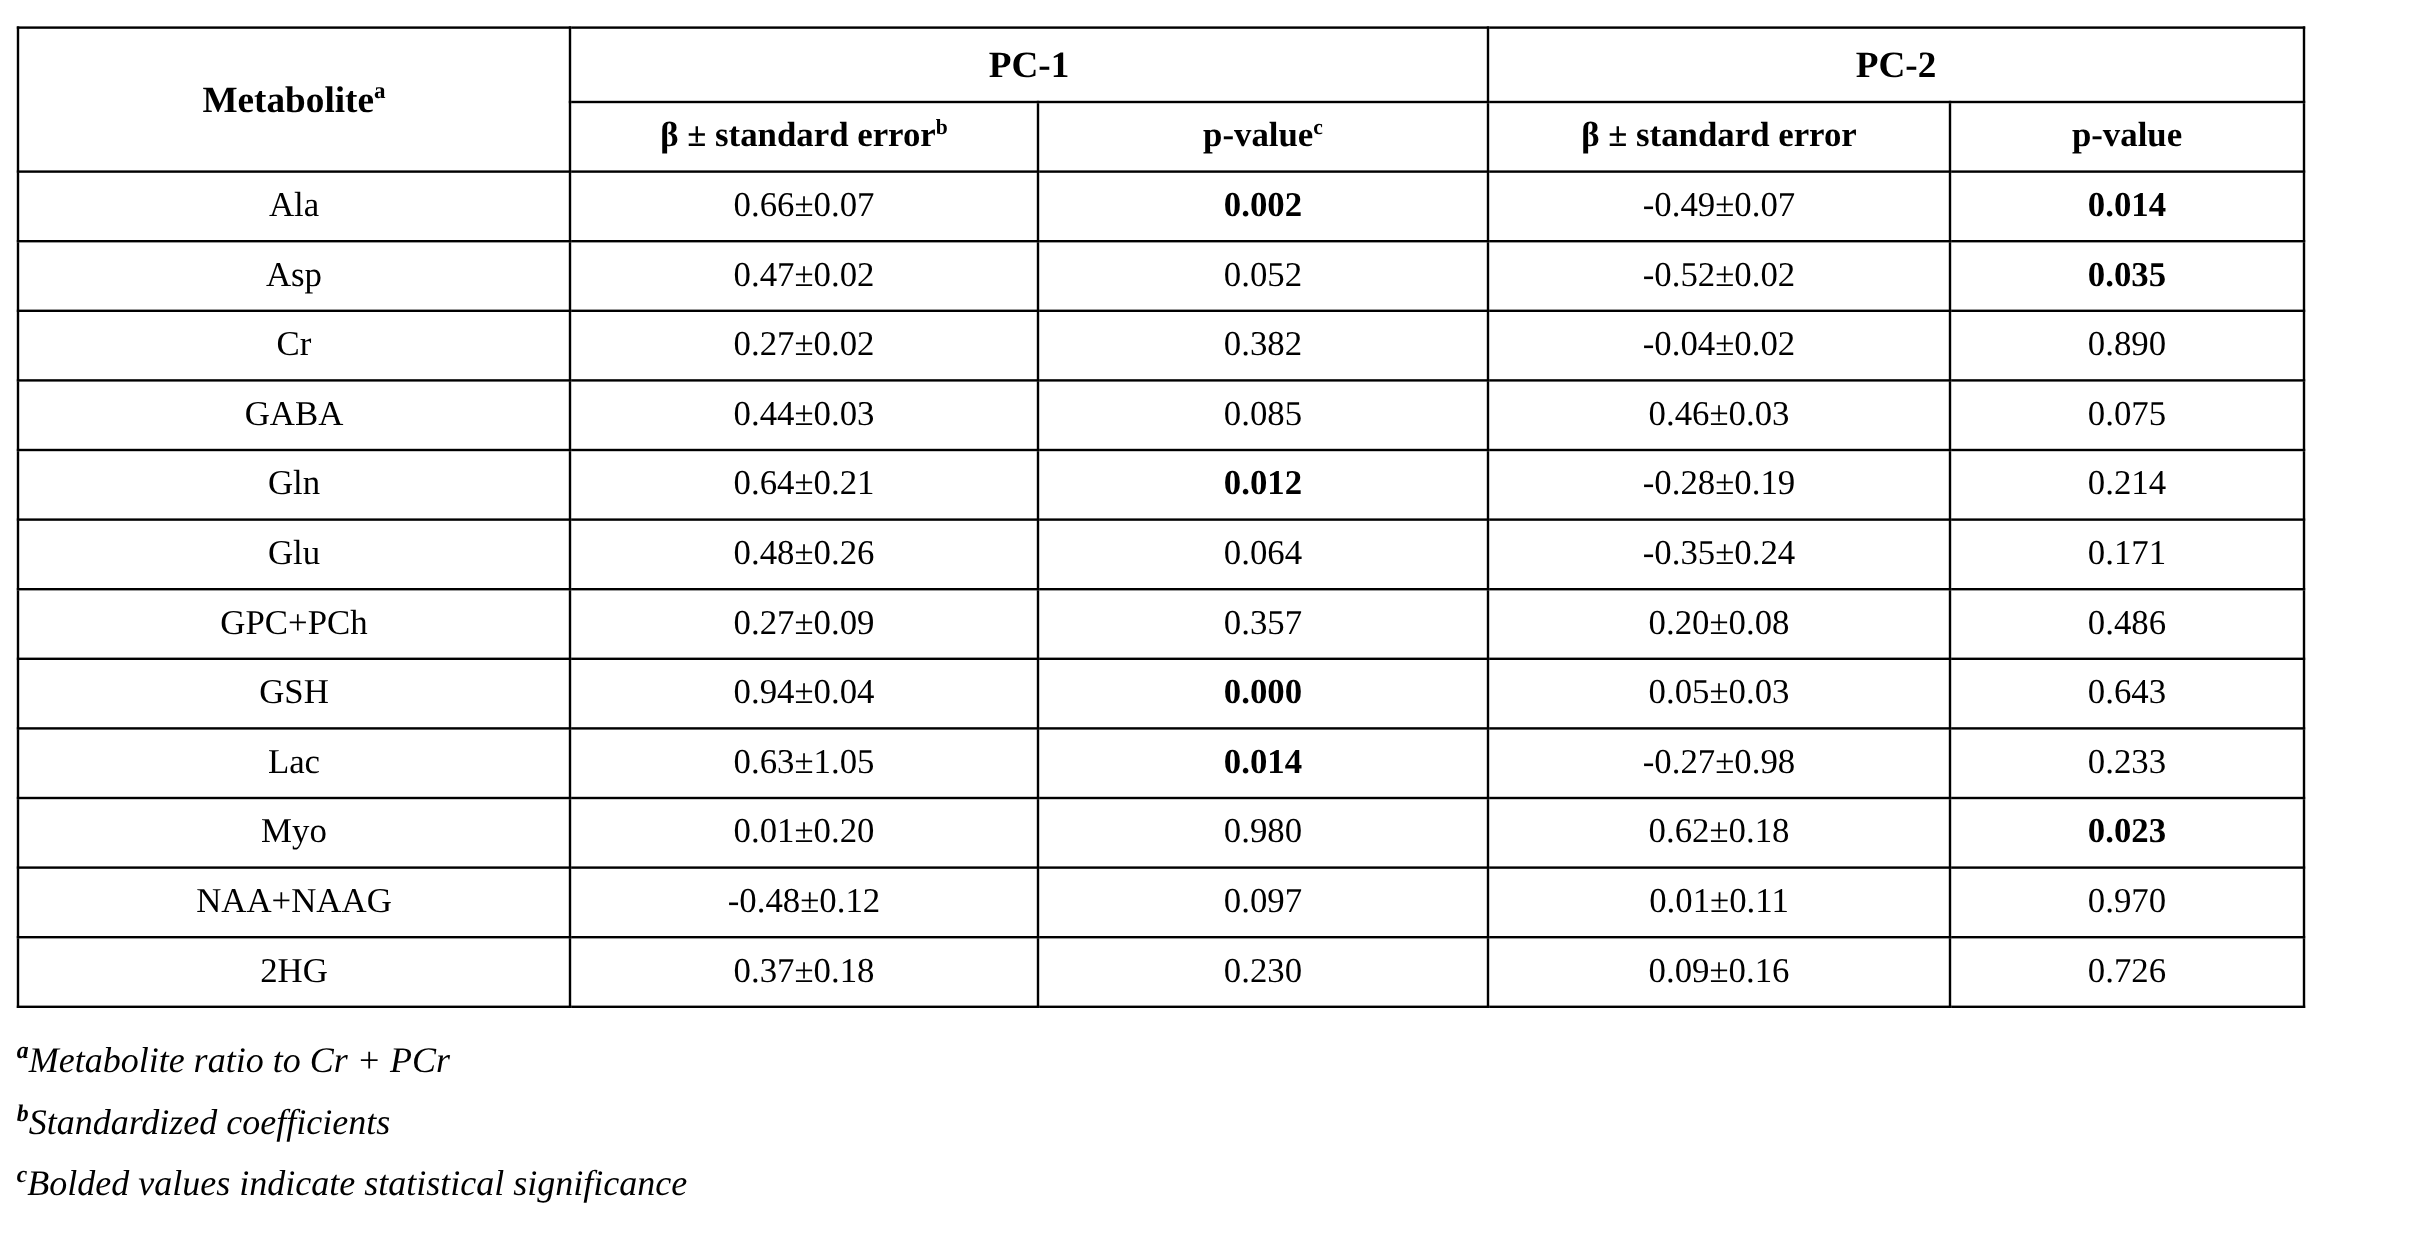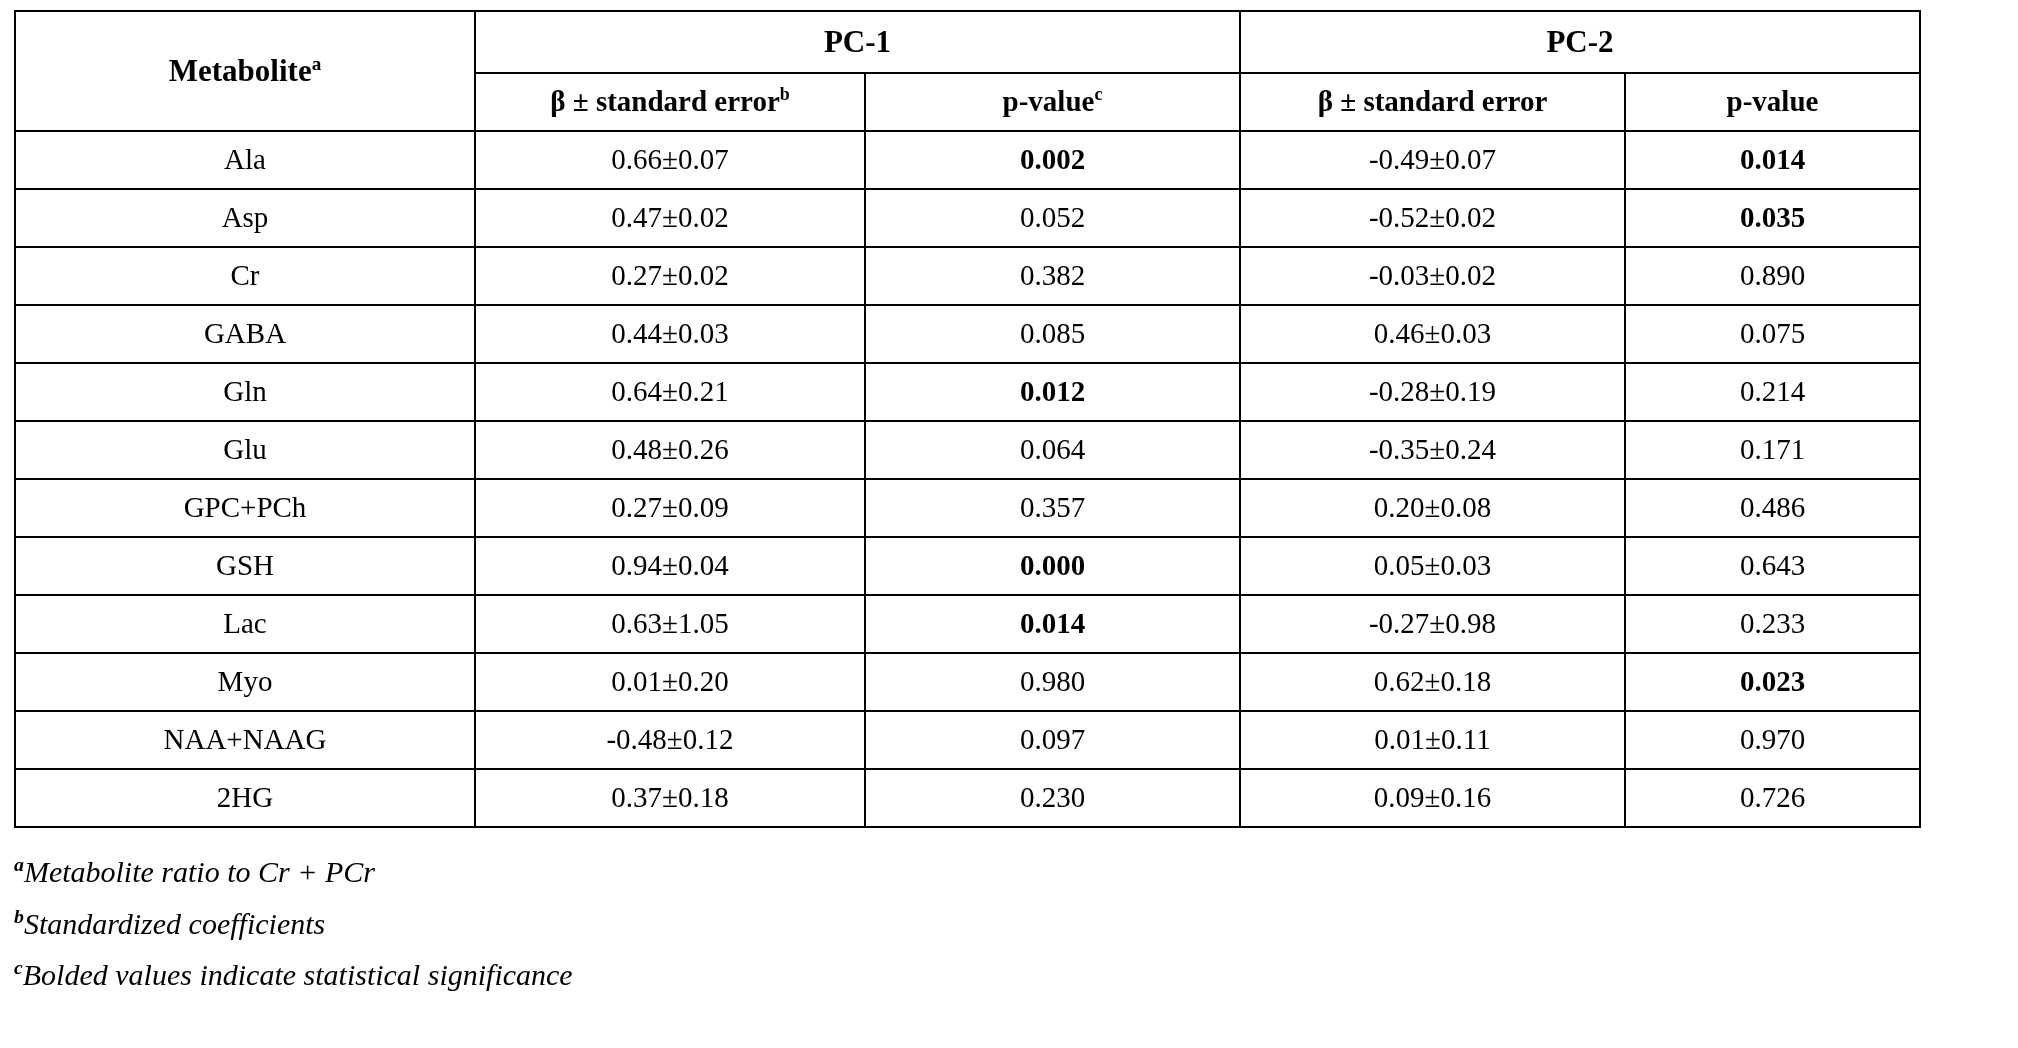--- a/index.html
+++ b/index.html
@@ -8,21 +8,21 @@
     background: #ffffff;
   }
   body {
     width: 2018px;
     height: 1048px;
     font-family: "Liberation Serif", "DejaVu Serif", serif;
     color: #000000;
     overflow: hidden;
   }
   .page {
-    padding: 10px 14px 0 14px;
+    padding: 22px 14px 0 14px;
     box-sizing: border-box;
     width: 1808px;
   }
   table.stats {
     border-collapse: collapse;
     width: 1905px;
     table-layout: fixed;
     font-size: 29px;
   }
   table.stats td, table.stats th {
@@ -121,21 +121,21 @@
           <td class="val">Asp</td>
           <td class="val">0.47±0.02</td>
           <td class="val">0.052</td>
           <td class="val">-0.52±0.02</td>
           <td class="val bold">0.035</td>
         </tr>
         <tr>
           <td class="val">Cr</td>
           <td class="val">0.27±0.02</td>
           <td class="val">0.382</td>
-          <td class="val">-0.03±0.02</td>
+          <td class="val">-0.04±0.02</td>
           <td class="val">0.890</td>
         </tr>
         <tr>
           <td class="val">GABA</td>
           <td class="val">0.44±0.03</td>
           <td class="val">0.085</td>
           <td class="val">0.46±0.03</td>
           <td class="val">0.075</td>
         </tr>
         <tr>

